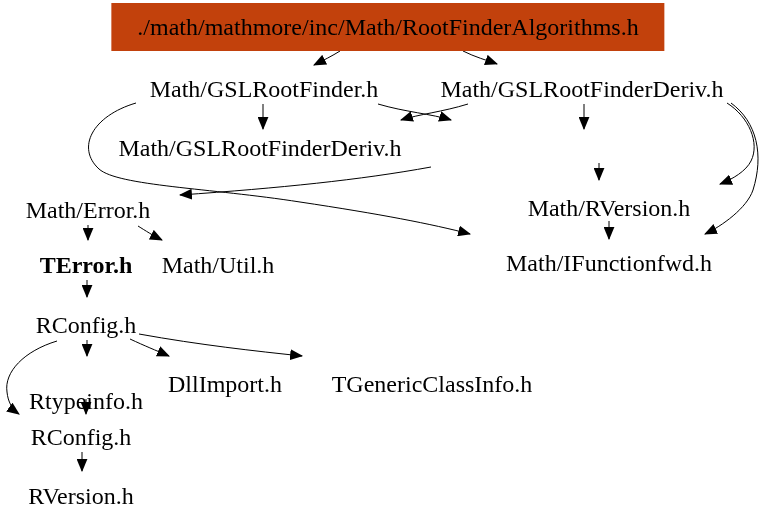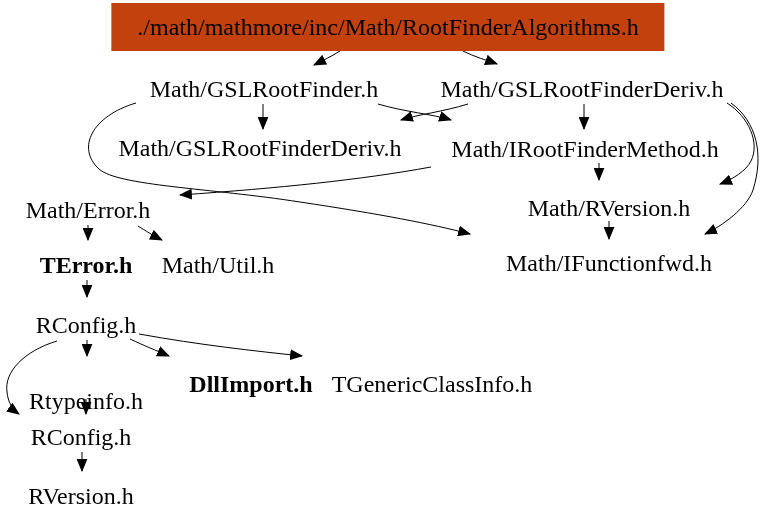--- a/index.html
+++ b/index.html
@@ -78,37 +78,36 @@
   </svg>
 
   <div class="node root" style="left:388px; top:27px;">./math/mathmore/inc/Math/RootFinderAlgorithms.h</div>
 
   <div class="node" style="left:264px; top:89px;">Math/GSLRootFinder.h</div>
 
   <div class="node" style="left:582px; top:89px;">Math/GSLRootFinderDeriv.h</div>
 
   <div class="node" style="left:260px; top:148px;">Math/GSLRootFinderDeriv.h</div>
 
-  <div class="node" style="left:585px; top:149px;">Math/IRootFinderMethod.h</div>
 
   <div class="node" style="left:88px; top:210px;">Math/Error.h</div>
 
   <div class="node" style="left:609px; top:208px;">Math/RVersion.h</div>
 
   <div class="node" style="left:86px; top:265px;font-weight:bold;">TError.h</div>
 
   <div class="node" style="left:218px; top:265px;">Math/Util.h</div>
 
   <div class="node" style="left:609px; top:263px;">Math/IFunctionfwd.h</div>
 
   <div class="node" style="left:86px; top:325px;">RConfig.h</div>
 
   <div class="node" style="left:86px; top:385px;margin-top:16px;">Rtypeinfo.h</div>
 
-  <div class="node" style="left:251px; top:384px;font-weight:bold;">DllImport.h</div>
+  <div class="node" style="left:225px; top:384px;">DllImport.h</div>
 
   <div class="node" style="left:432px; top:384px;">TGenericClassInfo.h</div>
 
   <div class="node" style="left:81px; top:437px;text-align:right;">RConfig.h</div>
 
   <div class="node" style="left:81px; top:496px;">RVersion.h</div>
 
 </div>
 
 </body></html>

